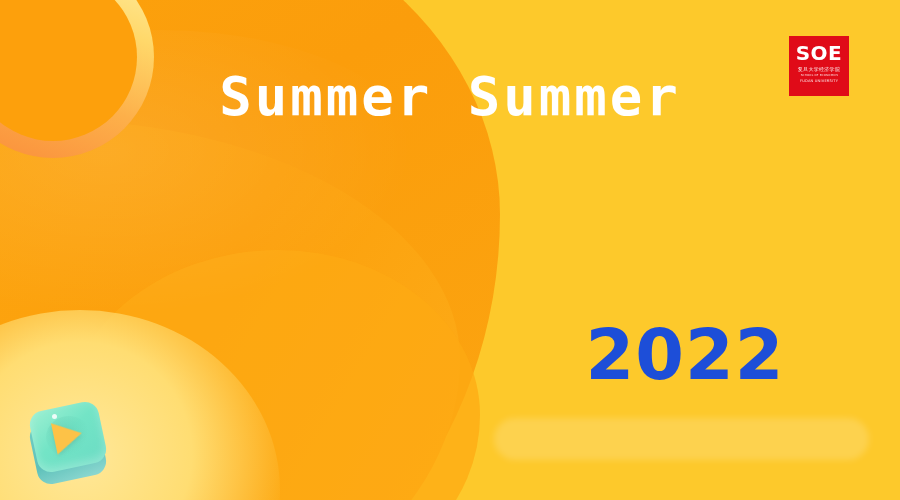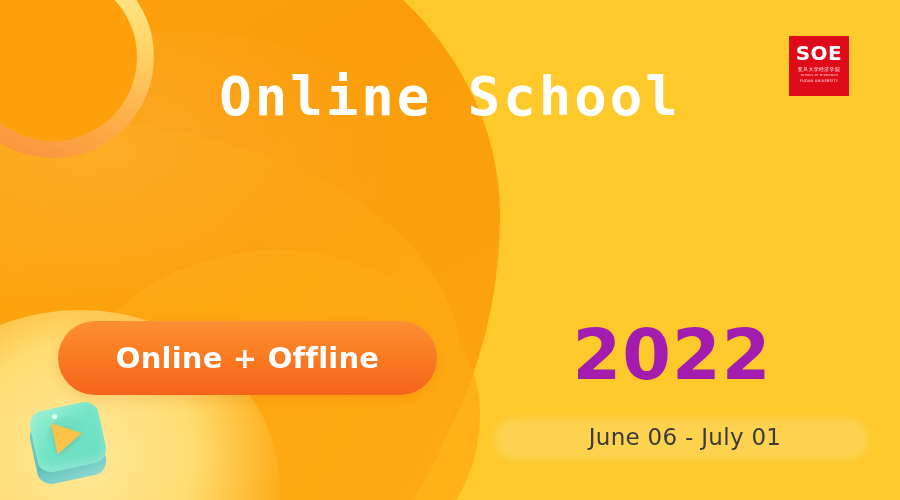--- a/index.html
+++ b/index.html
@@ -181,25 +181,25 @@
     color: #ffffff;
     font-family: "DejaVu Sans", sans-serif;
     font-weight: bold;
     font-size: 29px;
     letter-spacing: .2px;
   }
 
   
   .year {
     position: absolute;
-    left: 487px;
+    left: 500px;
     top: 318px;
     width: 370px;
     text-align: center;
-    color: #a21caf;
+    color: #1d4ed8;
     font-family: "DejaVu Sans", sans-serif;
     font-weight: bold;
     font-size: 70px;
     line-height: 74px;
     letter-spacing: 1px;
   }
   .date {
     position: absolute;
     left: 500px;
     top: 424px;
@@ -288,30 +288,26 @@
   </div>
 
   <div class="logo">
     <div class="logo-mark">SOE</div>
     <div class="logo-cn">复旦大学经济学院</div>
     <div class="logo-en1">SCHOOL OF ECONOMICS</div>
     <div class="logo-en2">FUDAN UNIVERSITY</div>
   </div>
 
   <div class="headline">
-    <span class="ln">Online School</span>
+    <span class="ln">Summer Summer</span>
   </div>
 
-  <div class="pill">
-    <span class="pill-label">Online + Offline</span>
-  </div>
 
   <div class="year">2022</div>
 
-  <div class="date">June 06 - July 01</div>
 
   <div class="cube-wrap">
     <div class="cube-side"></div>
     <div class="cube-top"></div>
     <div class="cube-dish"></div>
     <div class="cube-play"></div>
     <div class="cube-dot"></div>
   </div>
 
 </div>

